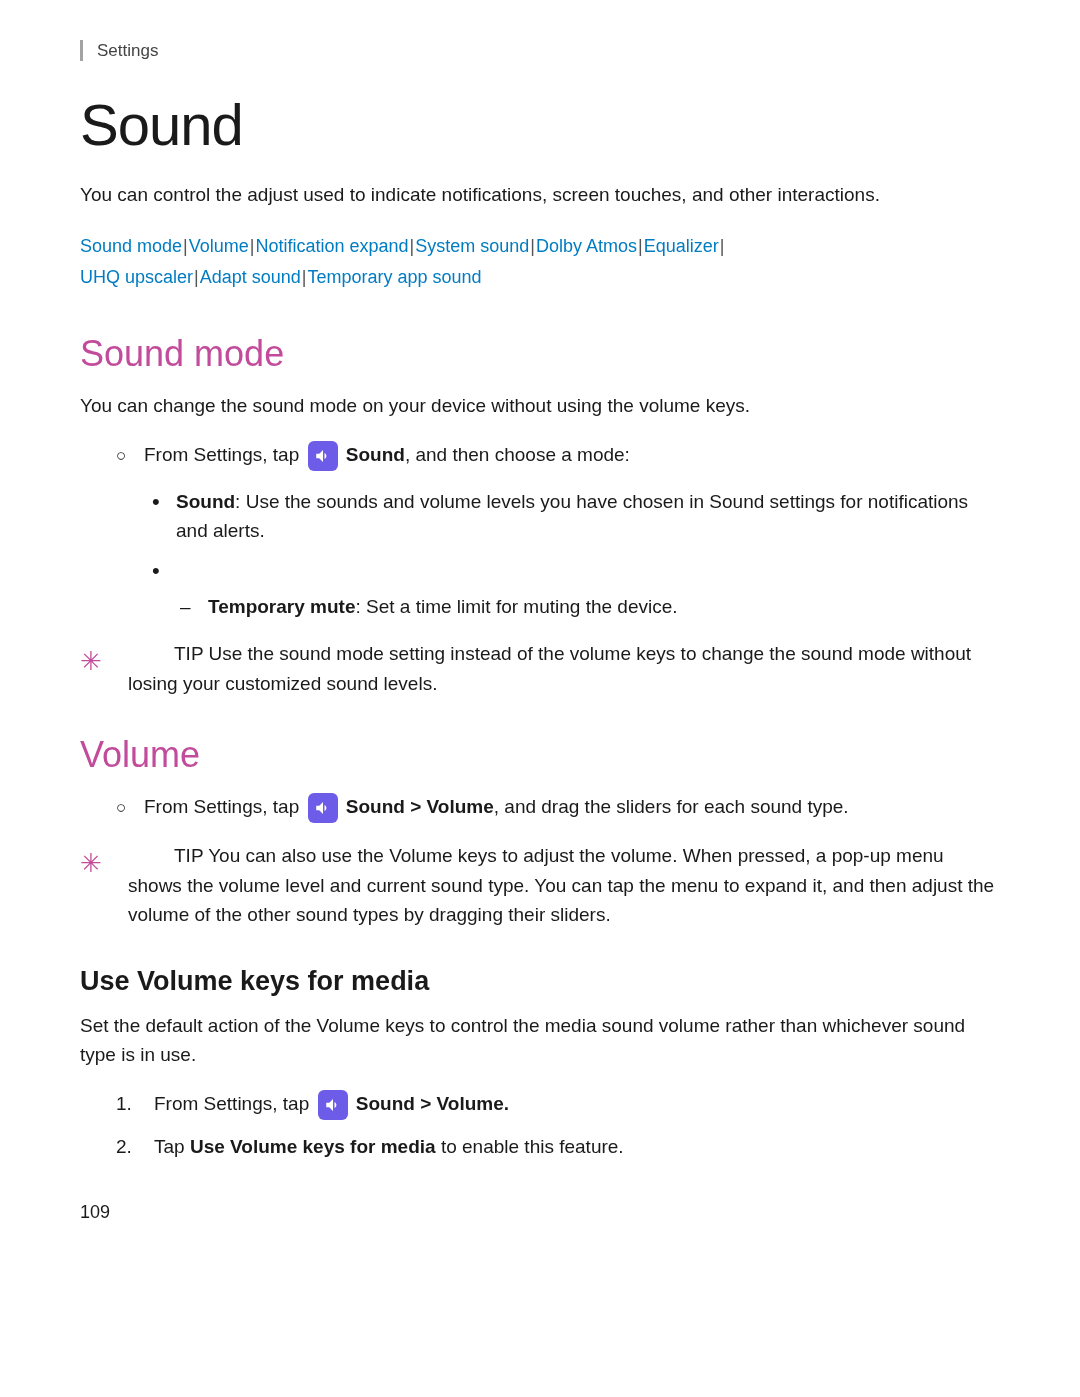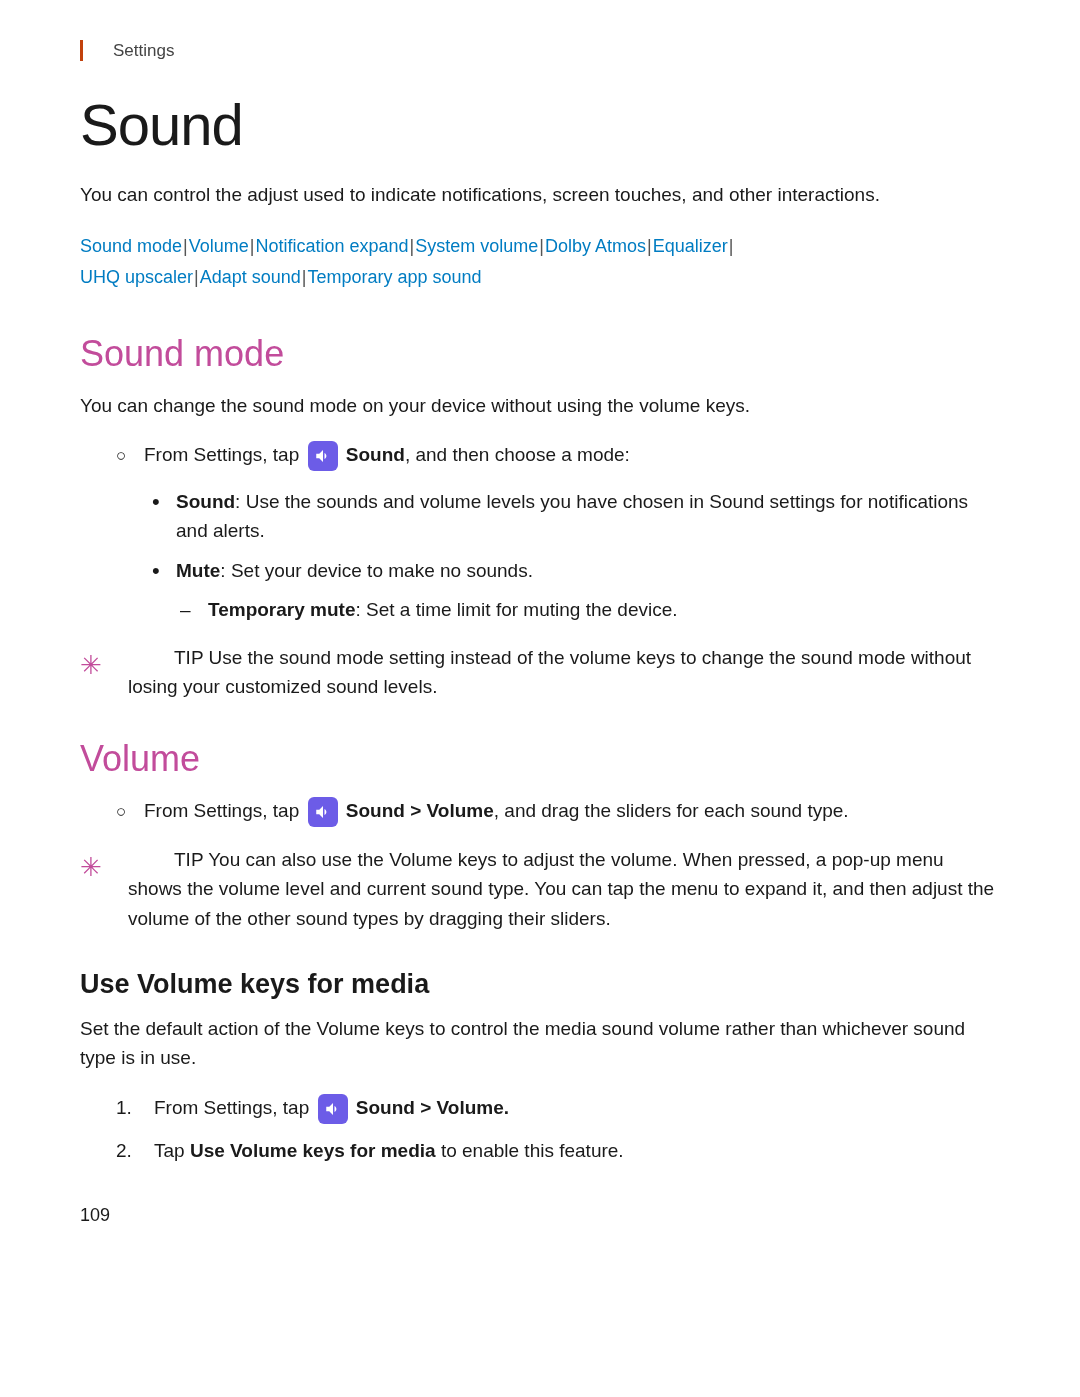--- a/index.html
+++ b/index.html
@@ -6,22 +6,22 @@
     body {
       background: #ffffff;
       font-family: 'Georgia', 'Times New Roman', serif;
       font-size: 18px;
       color: #1a1a1a;
       width: 1080px;
       min-height: 1397px;
       padding: 40px 80px 60px 80px;
     }
     .breadcrumb-bar {
-      border-left: 3px solid #c2410c;
-      padding-left: 30px;
+      border-left: 3px solid #a3a3a3;
+      padding-left: 14px;
       margin-bottom: 30px;
     }
     .breadcrumb-text {
       font-family: Arial, sans-serif;
       font-size: 17px;
       color: #444;
     }
     .page-title {
       font-family: Arial, sans-serif;
       font-size: 58px;
@@ -195,21 +195,21 @@
 
 <div class="breadcrumb-bar">
   <span class="breadcrumb-text">Settings</span>
 </div>
 
 <h1 class="page-title">Sound</h1>
 
 <p class="intro-text">You can control the adjust used to indicate notifications, screen touches, and other interactions.</p>
 
 <div class="nav-links">
-  <a>Sound mode</a><span class="sep">|</span><a>Volume</a><span class="sep">|</span><a>Notification expand</a><span class="sep">|</span><a>System volume</a><span class="sep">|</span><a>Dolby Atmos</a><span class="sep">|</span><a>Equalizer</a><span class="sep">|</span><br>
+  <a>Sound mode</a><span class="sep">|</span><a>Volume</a><span class="sep">|</span><a>Notification expand</a><span class="sep">|</span><a>System sound</a><span class="sep">|</span><a>Dolby Atmos</a><span class="sep">|</span><a>Equalizer</a><span class="sep">|</span><br>
   <a>UHQ upscaler</a><span class="sep">|</span><a>Adapt sound</a><span class="sep">|</span><a>Temporary app sound</a>
 </div>
 
 <div class="section-block">
   <h2 class="section-title">Sound mode</h2>
   <p class="section-desc">You can change the sound mode on your device without using the volume keys.</p>
 
   <div class="bullet-outer">
     <span class="bullet-circle">○</span>
     <span>
@@ -223,23 +223,20 @@
     </span>
   </div>
 
   <div class="bullet-inner">
     <span class="bullet-dot">•</span>
     <span><b>Sound</b>: Use the sounds and volume levels you have chosen in Sound settings for notifications and alerts.</span>
   </div>
 
   <div class="bullet-inner">
     <span class="bullet-dot">•</span>
-    <span>
-      <b>Mute</b>: Set your device to make no sounds.
-    </span>
   </div>
 
   <div class="bullet-deepest">
     <span class="bullet-dash">–</span>
     <span><b>Temporary mute</b>: Set a time limit for muting the device.</span>
   </div>
 
   <div class="tip-box">
     <span class="tip-icon">✳</span>
     <span class="tip-text"><b>TIP</b>  <span>Use the sound mode setting instead of the volume keys to change the sound mode without losing your customized sound levels.</span></span>

